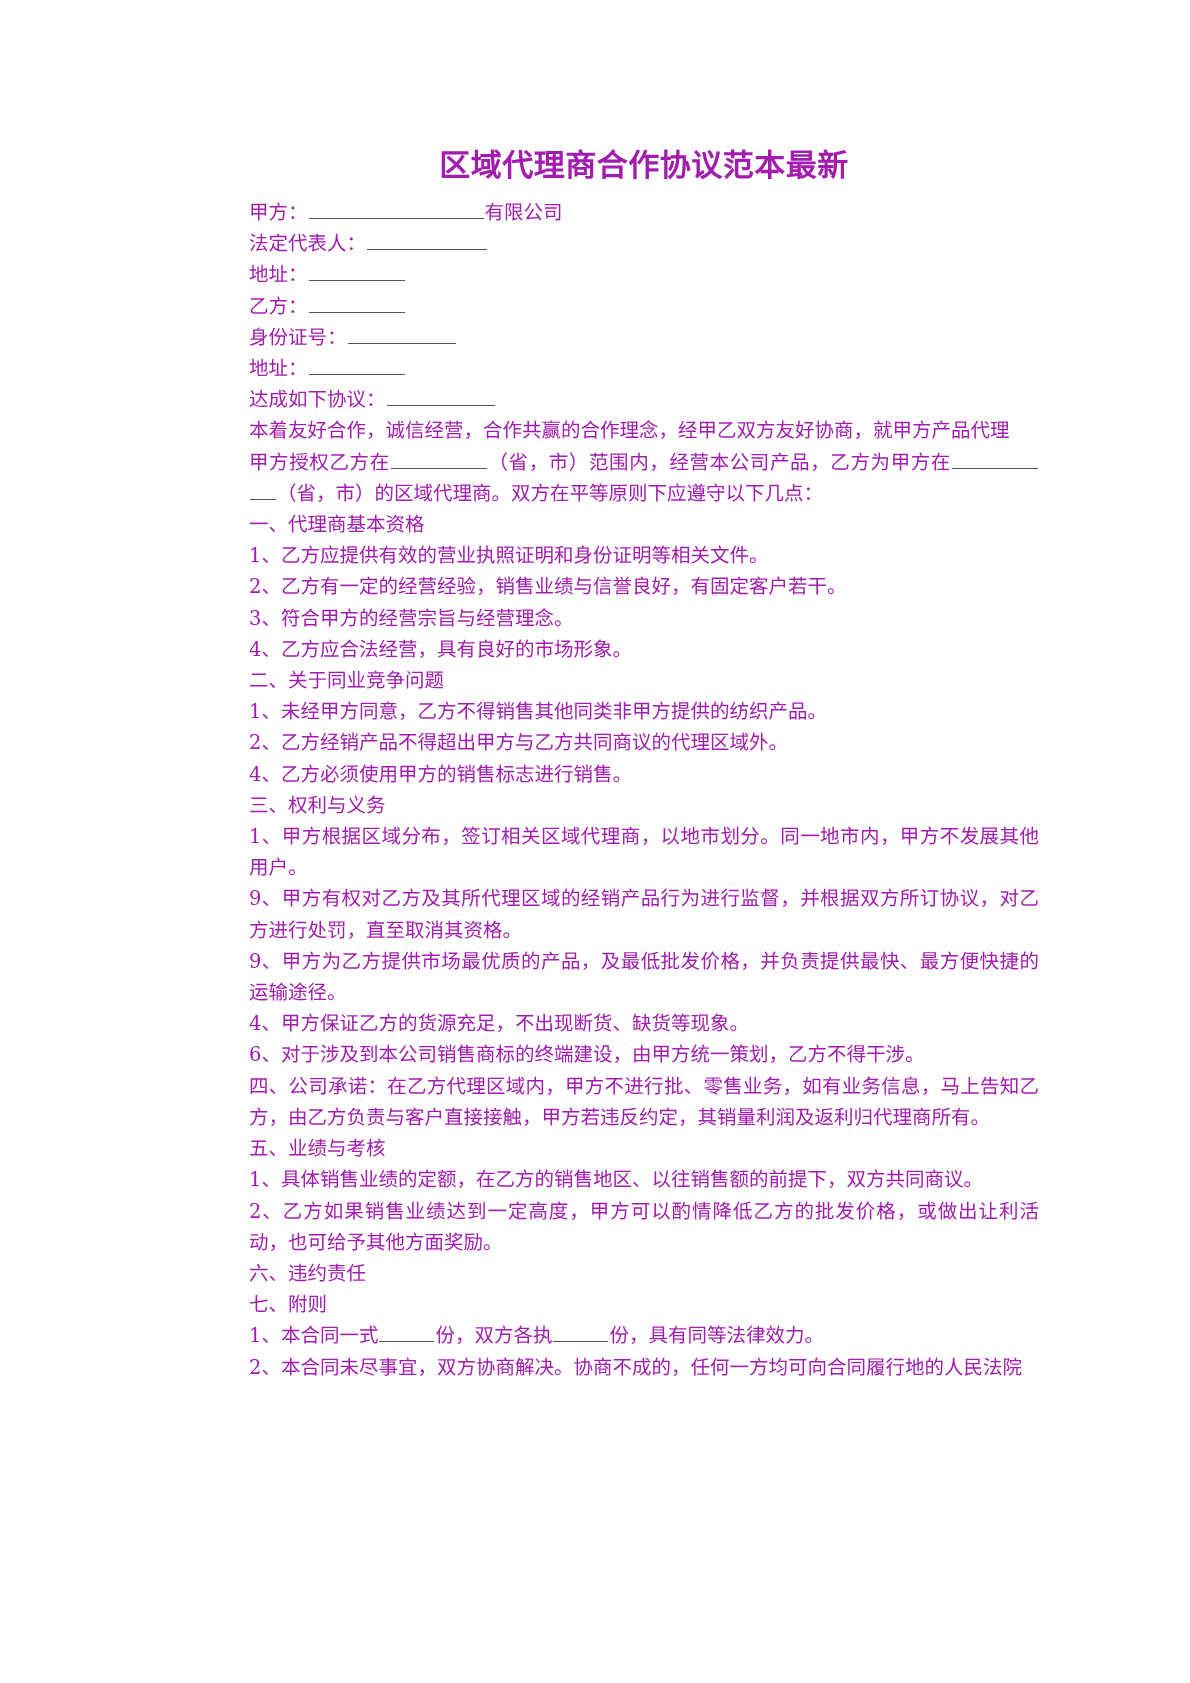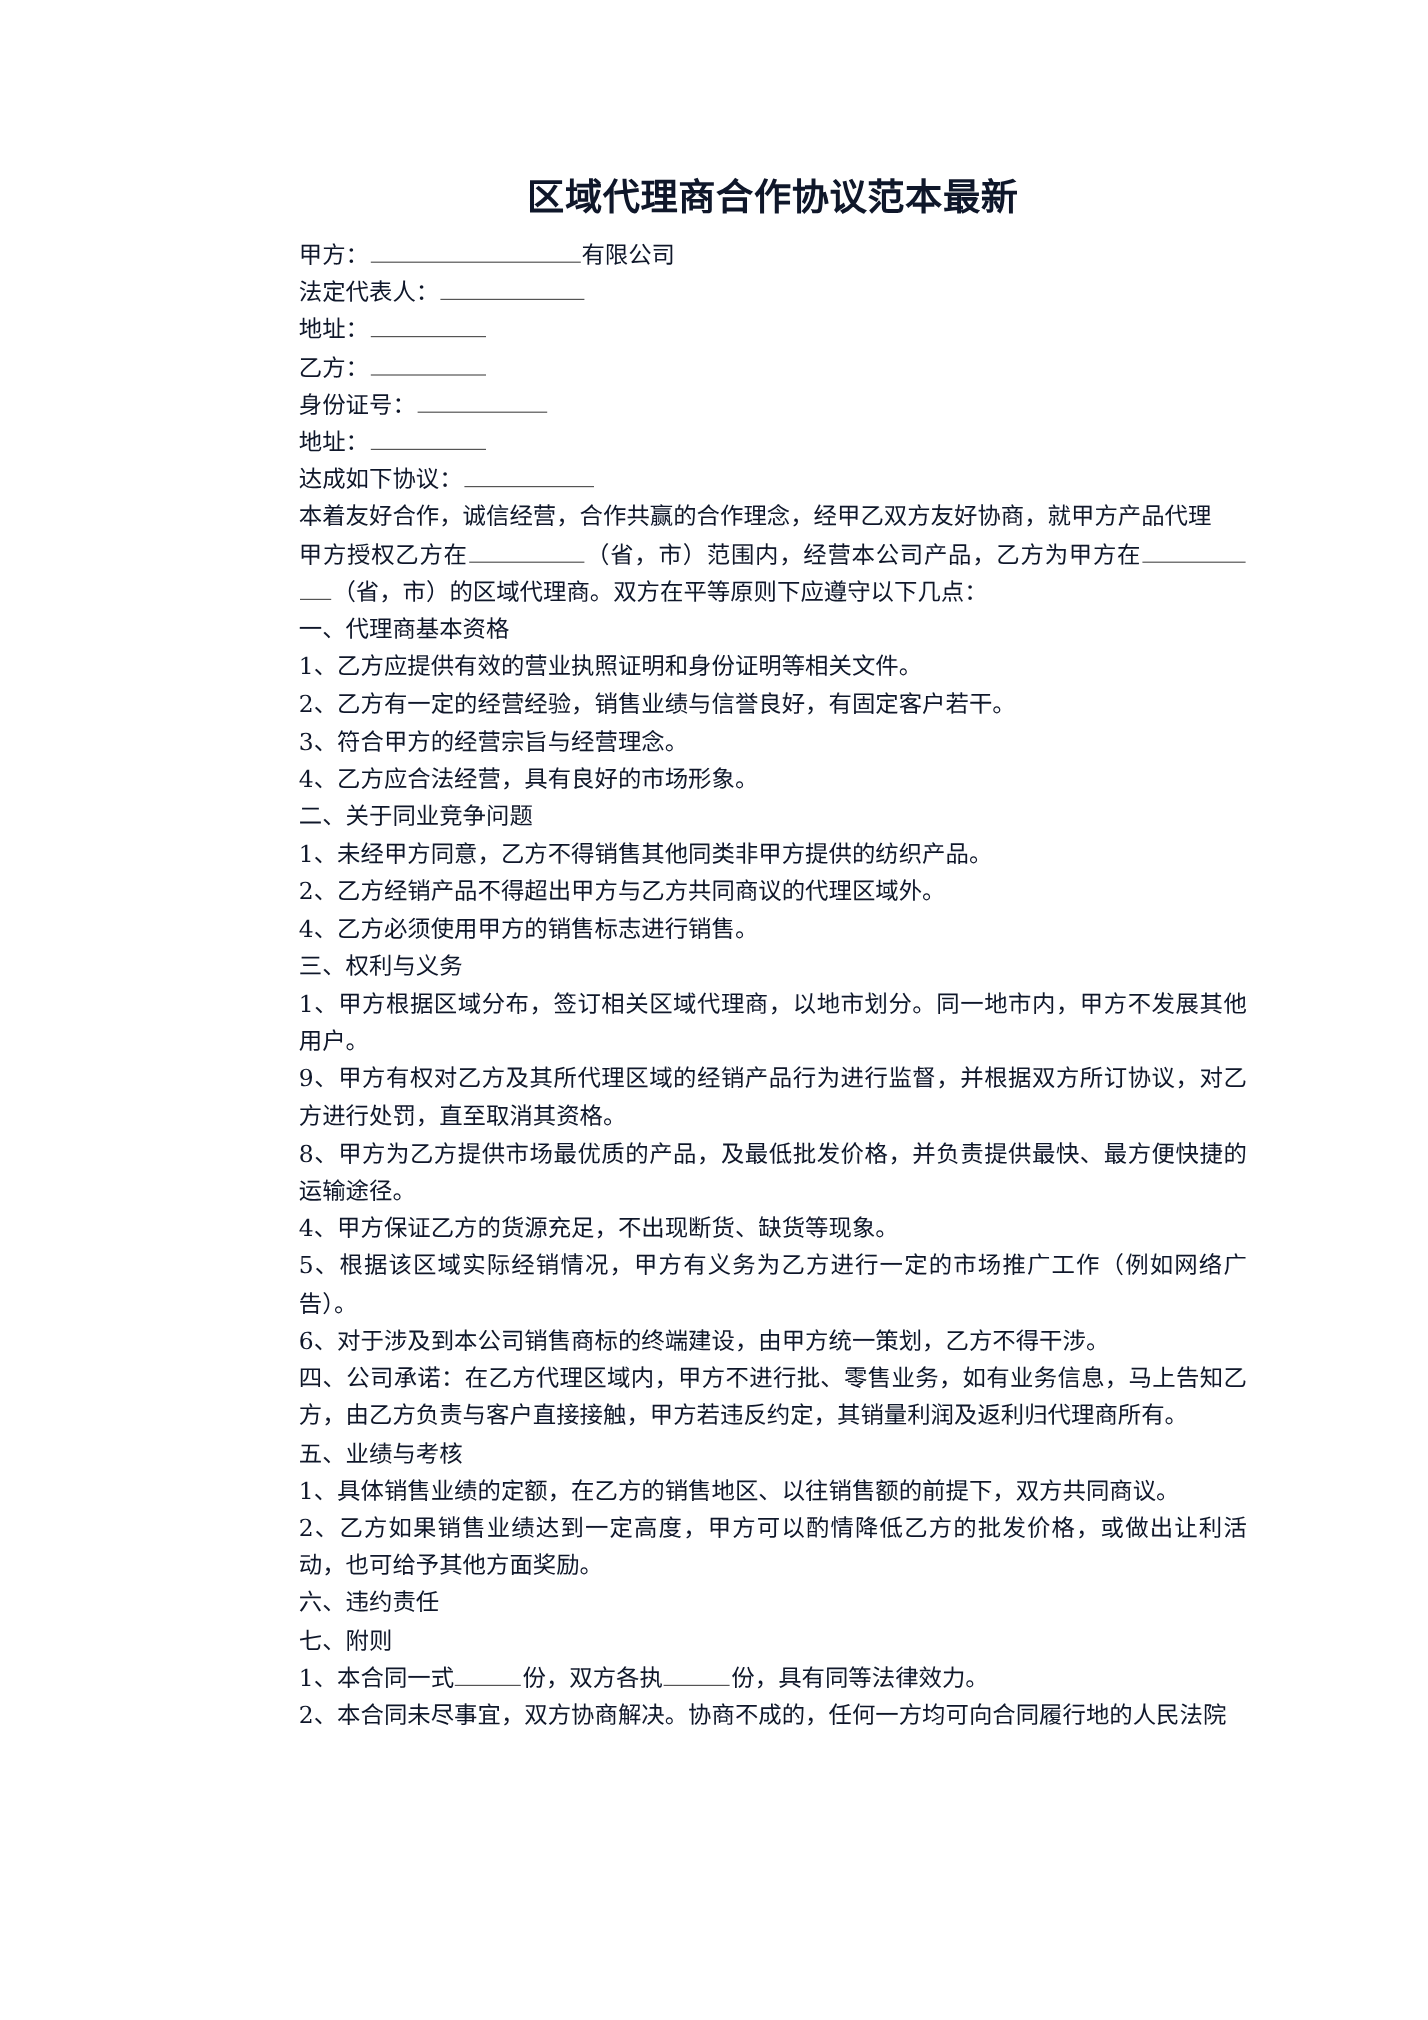--- a/index.html
+++ b/index.html
@@ -9,21 +9,21 @@
     background: #ffffff;
   }
   .page {
     position: relative;
     width: 1028px;
     height: 1683px;
     background: #ffffff;
     margin: 0 auto;
     overflow: hidden;
     font-family: "DejaVu Serif", "Liberation Serif", serif;
-    color: #0f172a;
+    color: #a21caf;
   }
   .content {
     position: absolute;
     left: 168px;
     top: 143px;
     width: 790px;
   }
   .doc-title {
     font-family: "DejaVu Serif", "Liberation Serif", serif;
     font-weight: bold;
@@ -90,23 +90,22 @@
     <p class="line">4、乙方应合法经营，具有良好的市场形象。</p>
 
     <p class="line">二、关于同业竞争问题</p>
     <p class="line">1、未经甲方同意，乙方不得销售其他同类非甲方提供的纺织产品。</p>
     <p class="line">2、乙方经销产品不得超出甲方与乙方共同商议的代理区域外。</p>
     <p class="line">4、乙方必须使用甲方的销售标志进行销售。</p>
 
     <p class="line">三、权利与义务</p>
     <p class="line">1、甲方根据区域分布，签订相关区域代理商，以地市划分。同一地市内，甲方不发展其他用户。</p>
     <p class="line">9、甲方有权对乙方及其所代理区域的经销产品行为进行监督，并根据双方所订协议，对乙方进行处罚，直至取消其资格。</p>
-    <p class="line">8、甲方为乙方提供市场最优质的产品，及最低批发价格，并负责提供最快、最方便快捷的运输途径。</p>
+    <p class="line">9、甲方为乙方提供市场最优质的产品，及最低批发价格，并负责提供最快、最方便快捷的运输途径。</p>
     <p class="line">4、甲方保证乙方的货源充足，不出现断货、缺货等现象。</p>
-    <p class="line">5、根据该区域实际经销情况，甲方有义务为乙方进行一定的市场推广工作（例如网络广告）。</p>
     <p class="line">6、对于涉及到本公司销售商标的终端建设，由甲方统一策划，乙方不得干涉。</p>
 
     <p class="line">四、公司承诺：在乙方代理区域内，甲方不进行批、零售业务，如有业务信息，马上告知乙方，由乙方负责与客户直接接触，甲方若违反约定，其销量利润及返利归代理商所有。</p>
 
     <p class="line">五、业绩与考核</p>
     <p class="line">1、具体销售业绩的定额，在乙方的销售地区、以往销售额的前提下，双方共同商议。</p>
     <p class="line">2、乙方如果销售业绩达到一定高度，甲方可以酌情降低乙方的批发价格，或做出让利活动，也可给予其他方面奖励。</p>
 
     <p class="line">六、违约责任</p>
 

